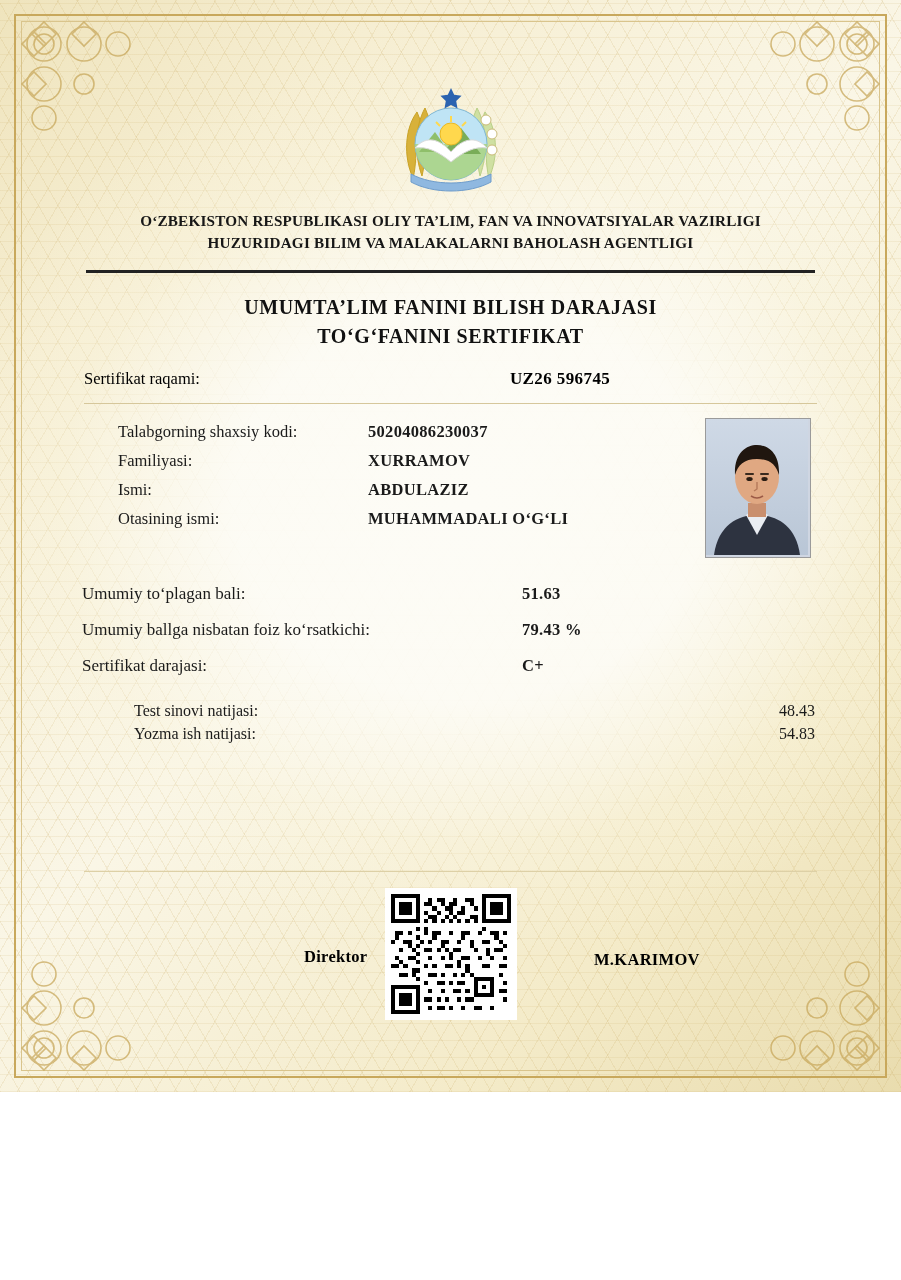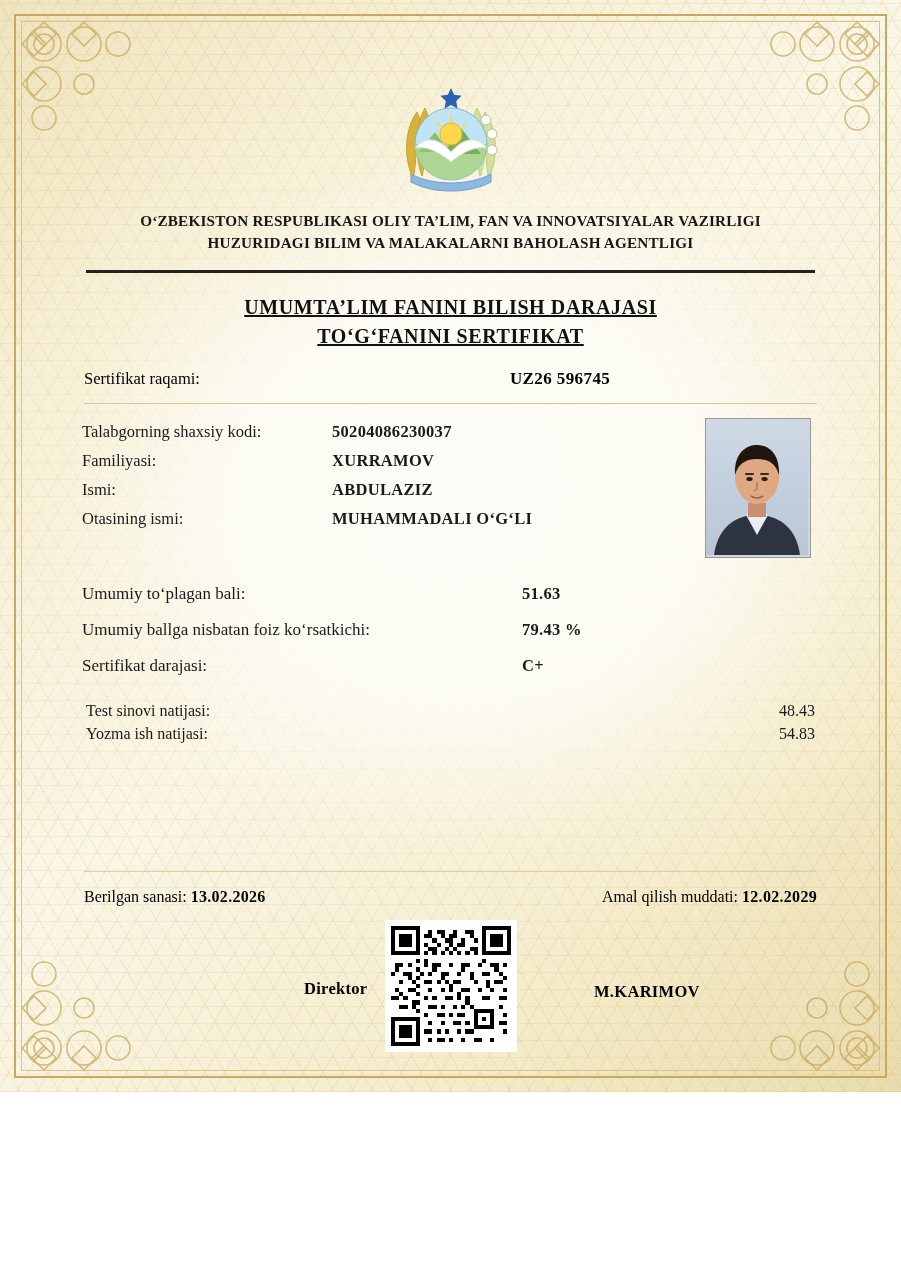--- a/index.html
+++ b/index.html
@@ -84,21 +84,20 @@
     margin: 16px 4px 20px 4px;
   }
   .doc-title {
     text-align: center;
     font-weight: bold;
     font-size: 20px;
     letter-spacing: 0.6px;
     color: #111;
     line-height: 1.45;
     margin-bottom: 18px;
-    text-decoration: underline;
   }
 
   
   .row {
     display: flex;
     align-items: baseline;
     font-size: 16.5px;
     color: #1a1a1a;
     margin: 0 0 9px 0;
   }
@@ -125,42 +124,42 @@
   }
 
   
   .person-block {
     display: flex;
     justify-content: space-between;
     align-items: flex-start;
     margin-top: 6px;
   }
   .person-fields { width: 610px; padding-top: 4px; }
-  .person-fields .row .lbl { width: 250px; display: inline-block; }
+  .person-fields .row .lbl { width: 250px; display: inline-block; margin-left: 36px; }
   .person-fields .row .val { letter-spacing: 0.3px; font-size: 16.5px; }
 
   .photo {
     width: 104px;
     height: 138px;
     border: 1px solid #9a9a9a;
     background: #cfd6e2;
     position: relative;
     overflow: hidden;
     flex: none;
     margin-right: 8px;
   }
 
   
   .subject-block { margin-top: 26px; }
   .subject-block .row { margin-bottom: 16px; font-size: 17px; }
   .subject-block .row .lbl { width: 440px; display: inline-block; }
   .subject-block .row .val { font-size: 16.5px; letter-spacing: 0.3px; }
 
   
-  .results { margin-top: 26px; }
+  .results { margin-top: 26px; margin-left: 48px; }
   .results .res-row {
     display: flex;
     justify-content: space-between;
     font-size: 16px;
     color: #1a1a1a;
     margin-bottom: 5px;
     padding: 0 4px;
   }
 
   .rule-bottom {
@@ -413,30 +412,20 @@
         <span>48.43</span>
       </div>
       <div class="res-row">
         <span>Yozma ish natijasi:</span>
         <span>54.83</span>
       </div>
     </div>
 
     <div class="rule-bottom"></div>
 
-    <div class="dates">
-      <div>
-        <span>Berilgan sanasi:</span>
-        <b>13.02.2026</b>
-      </div>
-      <div>
-        <span>Amal qilish muddati:</span>
-        <b>12.02.2029</b>
-      </div>
-    </div>
 
     <div class="footer">
       <div class="qr">
         <svg width="120" height="120" viewBox="0 0 29 29" shape-rendering="crispEdges">
           <rect width="29" height="29" fill="#ffffff"></rect>
           <g fill="#000000">
 
             <rect x="0" y="0" width="7" height="1"></rect>
               <rect x="0" y="6" width="7" height="1"></rect>
             <rect x="0" y="0" width="1" height="7"></rect>

